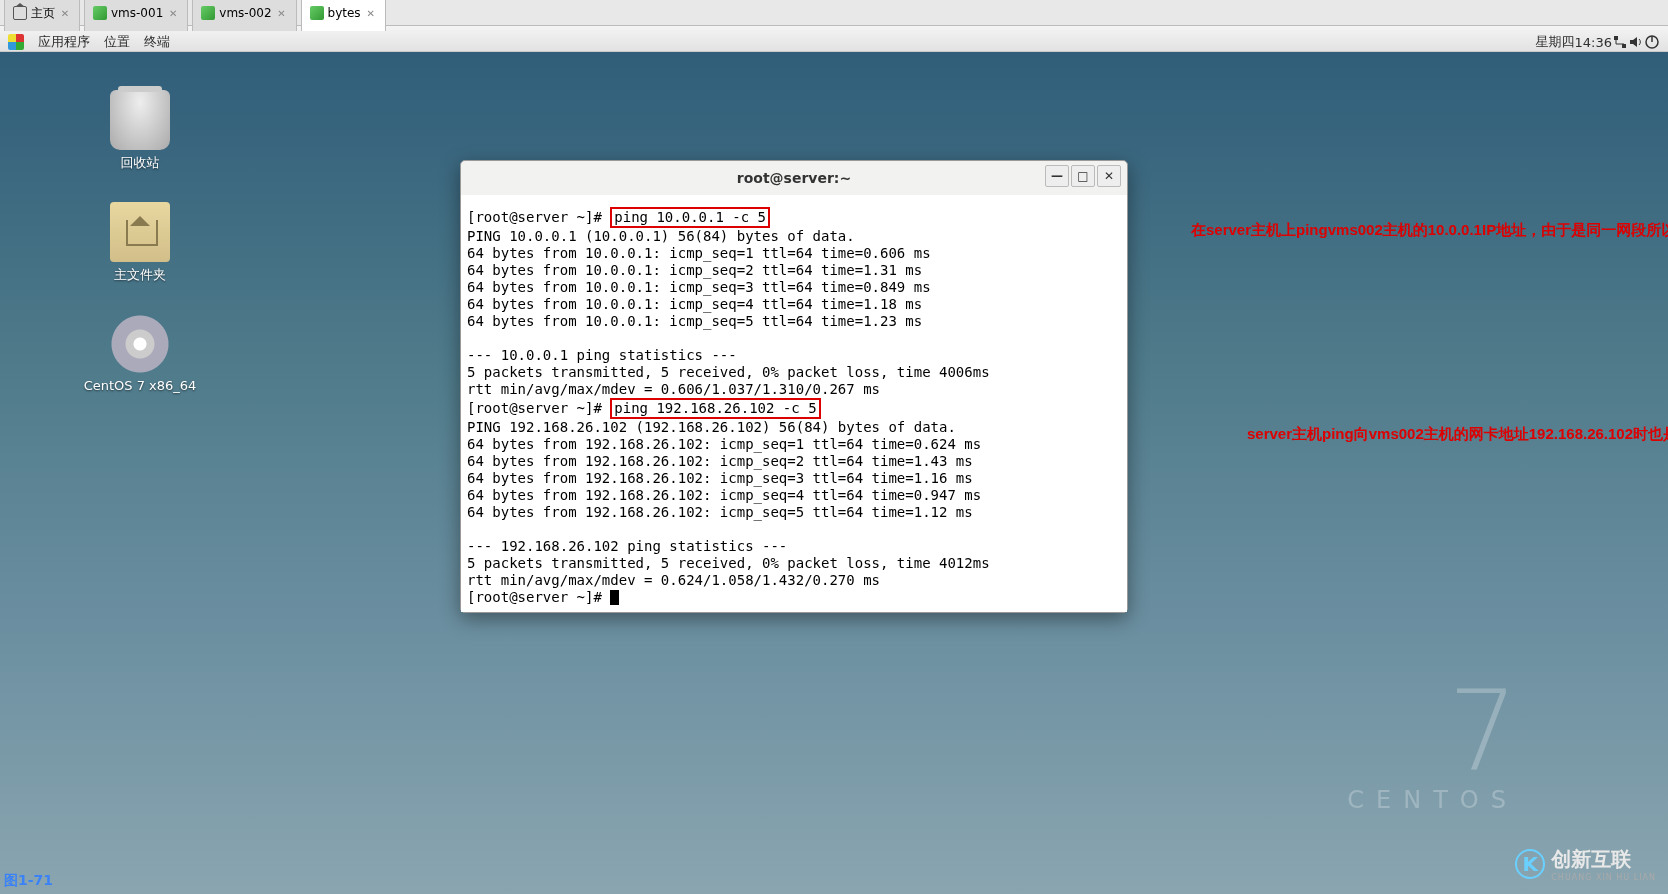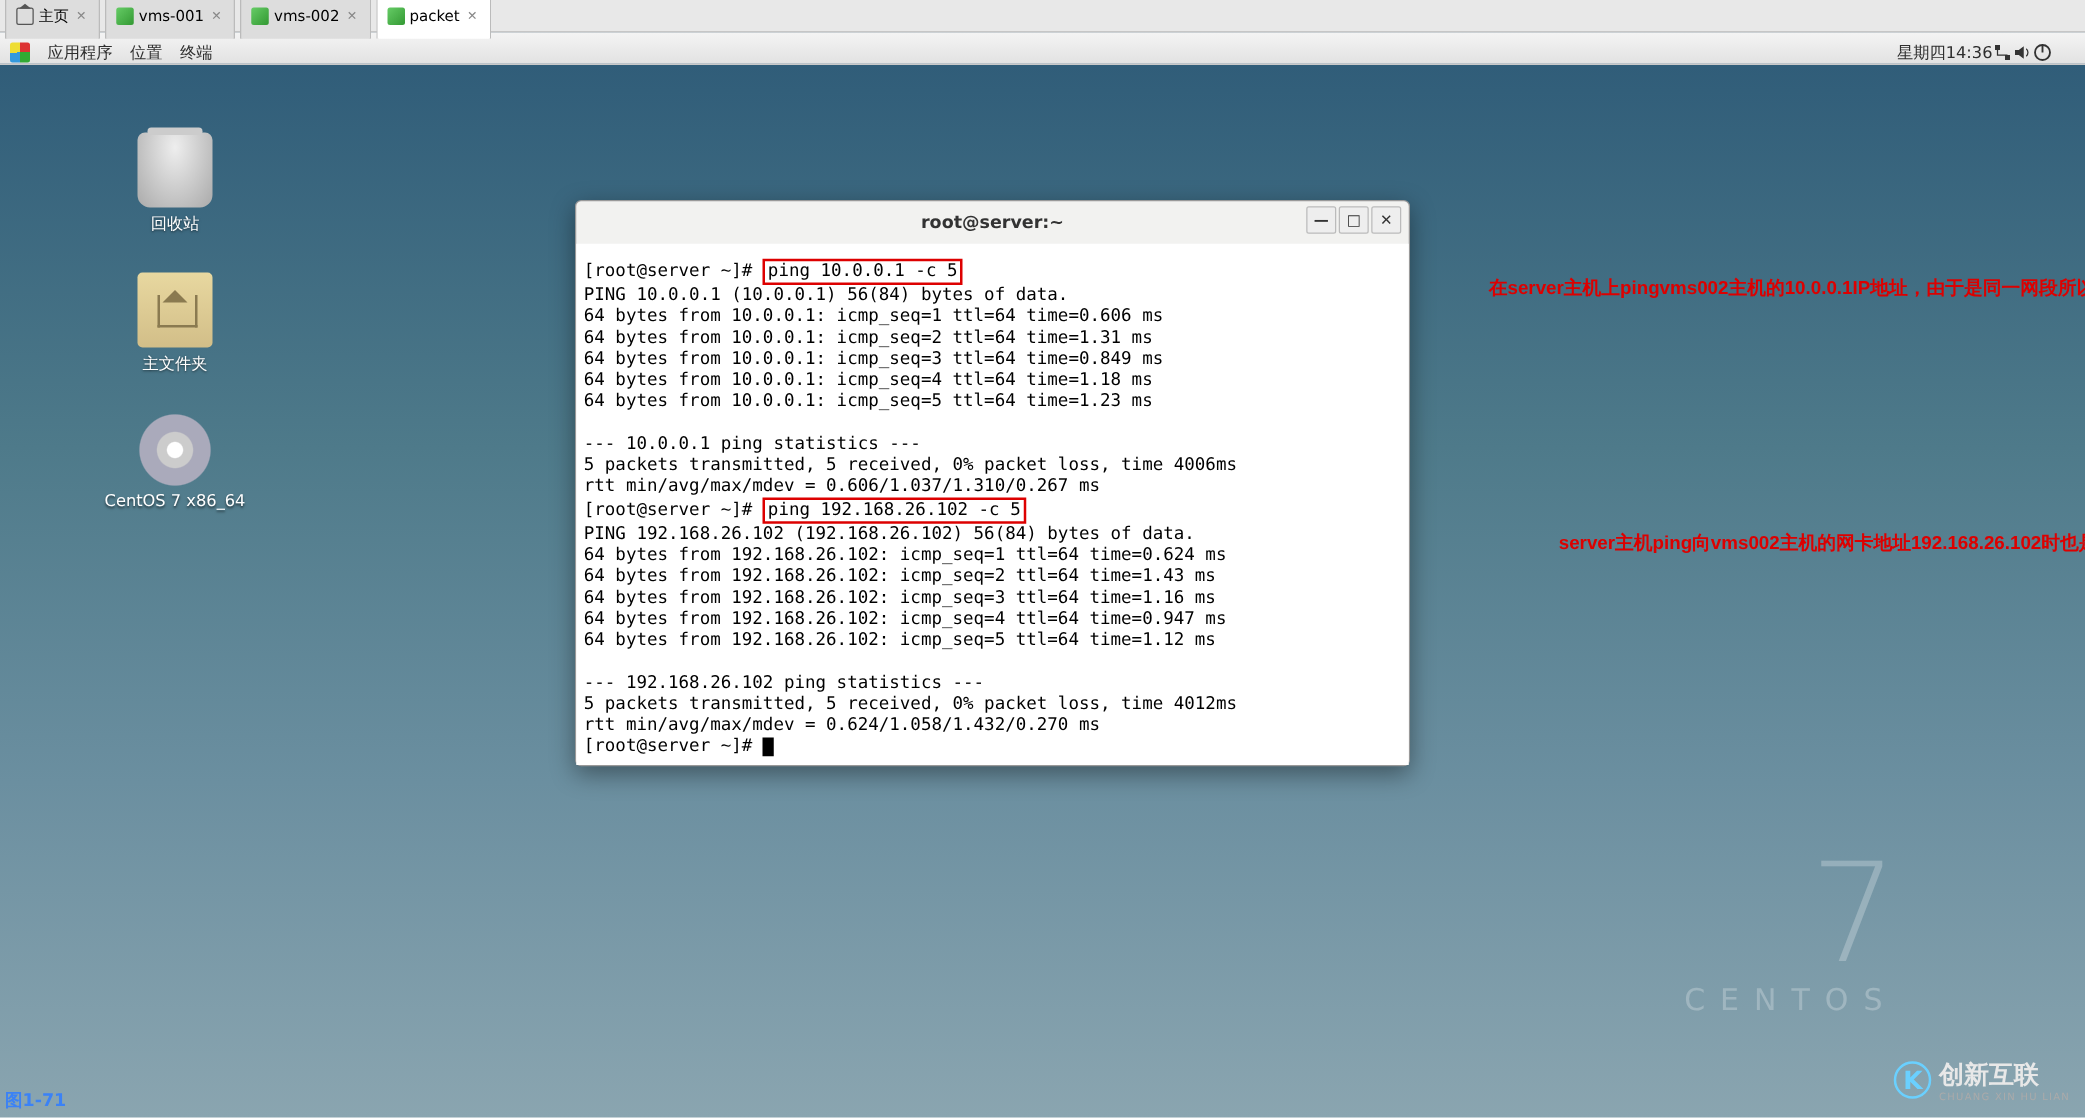--- a/index.html
+++ b/index.html
@@ -11,25 +11,25 @@
 .tab { height:36px; padding:0 8px; display:flex; align-items:center; gap:4px; background:#ddd; border:1px solid #bbb; border-bottom:none; margin-left:4px; border-radius:3px 3px 0 0; font-size:12px; }
 .tab.active { background:#fff; }
 .tab .close { width:12px; height:12px; display:flex; align-items:center; justify-content:center; font-size:10px; color:#888; }
 .tabicon { width:14px; height:14px; display:inline-block; }
 .homeicon { border:1px solid #555; border-radius:2px; position:relative; }
 .homeicon::after { content:""; position:absolute; top:-4px; left:1px; border-left:5px solid transparent; border-right:5px solid transparent; border-bottom:4px solid #555; }
 
 
 .panel { height:26px; background:linear-gradient(to bottom,#f4f4f4,#e2e2e2); border-bottom:1px solid #c9c9c9; display:flex; align-items:flex-end; font-size:13px; color:#2e2e2e; }
 .panel .left { display:flex; align-items:center; gap:14px; padding-left:8px; }
-.panel .right { margin-left:auto; display:flex; align-items:center; padding-right:26px; }
+.panel .right { margin-left:auto; display:flex; align-items:center; padding-right:8px; }
 .appicon { width:16px; height:16px; background:conic-gradient(#d33 0 25%,#3a3 0 50%,#39d 0 75%,#ed3 0); border-radius:2px; }
 
 
-.desktop-icons { position:absolute; top:106px; left:80px; display:flex; flex-direction:column; gap:30px; }
+.desktop-icons { position:absolute; top:90px; left:80px; display:flex; flex-direction:column; gap:30px; }
 .dicon { width:120px; display:flex; flex-direction:column; align-items:center; color:#fff; font-size:13px; text-align:center; text-shadow:0 1px 2px rgba(0,0,0,.6); }
 .dicon .img { width:60px; height:60px; margin-bottom:4px; display:flex; align-items:center; justify-content:center; }
 .trash { background:radial-gradient(ellipse at 50% 20%,#eee,#aaa); border-radius:6px 6px 10px 10px; position:relative; }
 .trash::before { content:""; position:absolute; top:-4px; left:8px; right:8px; height:6px; background:#ccc; border-radius:3px; }
 .folder { background:linear-gradient(to bottom,#e8d8a0,#d2be88); border-radius:4px; position:relative; }
 .folder::before { content:""; position:absolute; top:18px; left:16px; width:28px; height:24px; border:2px solid #8a7a50; border-top:none; }
 .folder::after { content:""; position:absolute; top:14px; left:20px; border-left:10px solid transparent; border-right:10px solid transparent; border-bottom:10px solid #8a7a50; }
 .disc { background:radial-gradient(circle,#fff 0 6px,#ccc 7px 14px,#aab 15px 28px,transparent 29px); border-radius:50%; }
 
 
@@ -67,21 +67,21 @@
       <span>vms-001</span>
       <span class="close">✕</span>
     </div>
     <div class="tab">
       <span class="tabicon " style="background: linear-gradient(135deg, rgb(102, 204, 102), rgb(51, 153, 51)); border-radius: 2px;"></span>
       <span>vms-002</span>
       <span class="close">✕</span>
     </div>
     <div class="tab active">
       <span class="tabicon " style="background: linear-gradient(135deg, rgb(102, 204, 102), rgb(51, 153, 51)); border-radius: 2px;"></span>
-      <span>packet</span>
+      <span>bytes</span>
       <span class="close">✕</span>
     </div>
   </div>
 
 <div class="panel">
   <div class="left">
     <span class="appicon"></span>
     <span>应用程序</span>
     <span>位置</span>
     <span>终端</span>

